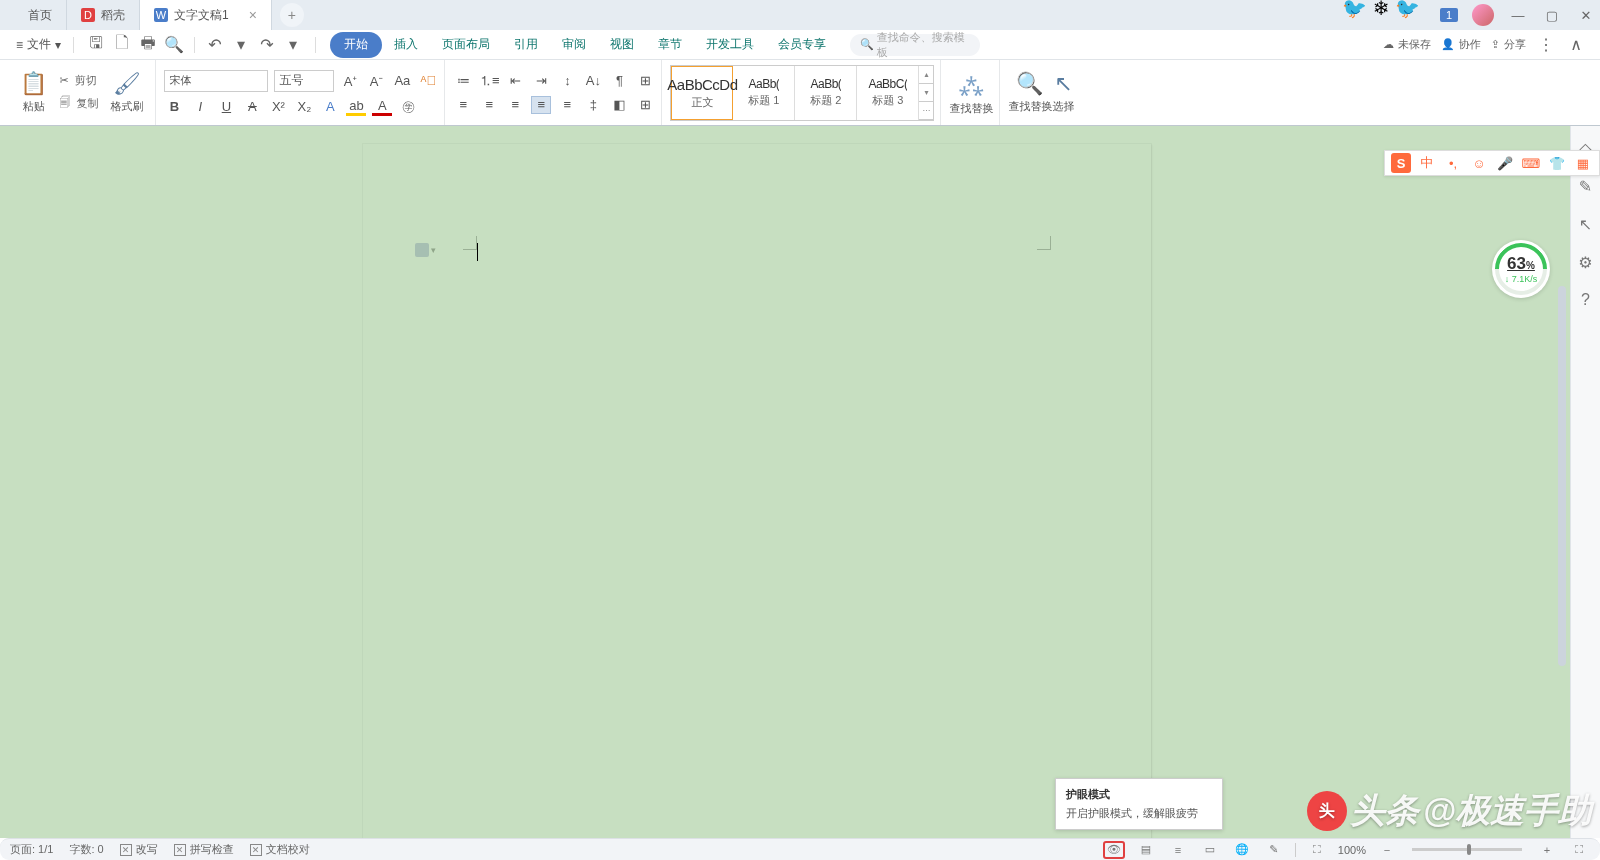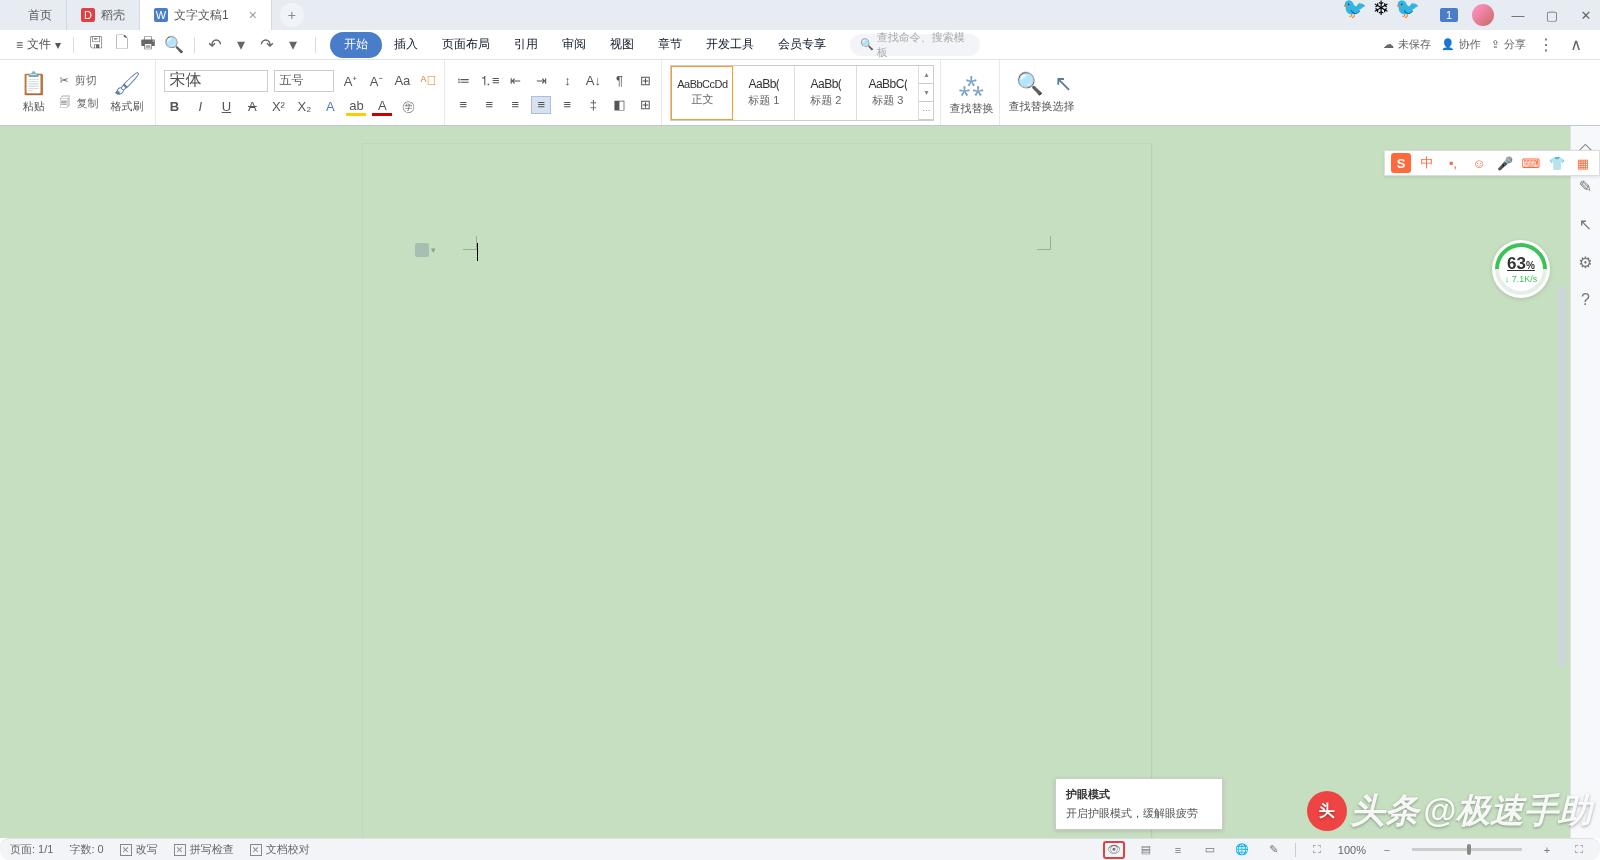--- a/index.html
+++ b/index.html
@@ -16,42 +16,42 @@
 .win-btn{width:20px;height:20px;display:flex;align-items:center;justify-content:center;color:#666;font-size:13px;}
 .badge-1{background:#4a7dc9;color:#fff;padding:1px 6px;font-size:11px;border-radius:2px;}
 .avatar{width:22px;height:22px;border-radius:50%;background:linear-gradient(135deg,#f9c,#c66);}
 .deco{position:absolute;right:180px;top:-4px;font-size:20px;}
 .menu-bar{height:30px;background:#fff;display:flex;align-items:center;border-bottom:1px solid #e0e4e8;padding-left:8px;}
 .file-menu{display:flex;align-items:center;color:#555;font-size:12px;padding:0 8px;gap:4px;}
 .qat{display:flex;align-items:center;gap:6px;padding:0 8px;}
 .qat-btn{width:20px;height:20px;display:flex;align-items:center;justify-content:center;color:#666;}
 .qat-sep{width:1px;height:16px;background:#ddd;margin:0 4px;}
 .menu-tabs{display:flex;align-items:center;margin-left:10px;}
-.menu-tab{padding:12px 12px;height:22px;display:flex;align-items:center;font-size:12px;color:#0f172a;cursor:pointer;}
+.menu-tab{padding:12px 12px;height:22px;display:flex;align-items:center;font-size:12px;color:#0f766e;cursor:pointer;}
 .menu-tab.active{background:#4a7dc9;color:#fff;border-radius:13px;height:26px;padding:0 14px;}
 .search-box{margin-left:12px;background:#f2f4f7;border-radius:12px;height:22px;display:flex;align-items:center;padding:0 10px;font-size:11px;color:#aaa;width:130px;}
 .menu-right{margin-left:auto;display:flex;align-items:center;gap:10px;padding-right:14px;}
 .menu-right-item{display:flex;align-items:center;gap:4px;font-size:11px;color:#666;}
 .ribbon{height:66px;background:#fff;border-bottom:1px solid #bfc8d0;display:flex;align-items:center;padding:0 8px;gap:2px;}
 .ribbon-group{display:flex;align-items:center;height:100%;padding:0 6px;border-right:1px solid #e6e8ea;}
 .rg-col{display:flex;flex-direction:column;align-items:center;justify-content:center;gap:2px;height:100%;}
 .rg-big-icon{font-size:22px;color:#5a7da0;}
 .rg-label{font-size:11px;color:#555;}
 .rg-rows{display:flex;flex-direction:column;gap:6px;padding:4px 6px;}
 .rg-row{display:flex;align-items:center;gap:6px;font-size:11px;color:#666;}
-.font-select{width:104px;height:22px;border:1px solid #ccc;font-size:16px;background:#fff;padding:0 4px;color:#555;}
+.font-select{width:104px;height:22px;border:1px solid #ccc;font-size:11px;background:#fff;padding:0 4px;color:#555;}
 .size-select{width:60px;height:22px;border:1px solid #ccc;font-size:12px;background:#fff;padding:0 4px;color:#555;}
 .fmt-grid{display:flex;flex-direction:column;gap:6px;}
 .fmt-row{display:flex;align-items:center;gap:6px;}
 .fmt-btn{width:20px;height:18px;display:flex;align-items:center;justify-content:center;color:#555;font-size:13px;}
 .fmt-btn.active{background:#d6e2ef;border:1px solid #a8c0dc;}
 .styles-box{display:flex;border:1px solid #ccc;height:56px;position:relative;}
 .style-item{width:62px;border-right:1px solid #ddd;display:flex;flex-direction:column;align-items:center;justify-content:center;cursor:pointer;}
 .style-item.sel{border:1px solid #f4a030;}
-.style-preview{font-size:11px;color:#333;letter-spacing:-0.5px;white-space:nowrap;overflow:hidden;}
+.style-preview{font-size:15px;color:#333;letter-spacing:-0.5px;white-space:nowrap;overflow:hidden;}
 .style-preview.big{font-size:12px;font-weight:normal;}
 .style-name{font-size:11px;color:#666;margin-top:2px;}
 .style-scroll{width:14px;display:flex;flex-direction:column;}
 .style-scroll div{flex:1;border-bottom:1px solid #ccc;display:flex;align-items:center;justify-content:center;font-size:8px;color:#888;}
 .canvas-area{position:absolute;top:126px;left:0;right:0;bottom:22px;background:#c7dfc1;overflow:hidden;}
 .page{position:absolute;left:363px;top:18px;width:788px;height:1020px;background:#c7dfc1;box-shadow:0 0 0 1px rgba(0,0,0,0.03),1px 1px 2px rgba(0,0,0,0.06);}
 .margin-tl{position:absolute;left:100px;top:92px;width:14px;height:14px;border-left:1px solid #9ab095;border-top:1px solid #9ab095;transform:rotate(180deg);}
 .margin-tr{position:absolute;right:100px;top:92px;width:14px;height:14px;border-right:1px solid #9ab095;border-top:1px solid #9ab095;transform:scaleY(-1);}
 .cursor-line{position:absolute;left:114px;top:99px;width:1px;height:18px;background:#000;}
 .page-chip{position:absolute;left:52px;top:99px;display:flex;align-items:center;gap:2px;}

